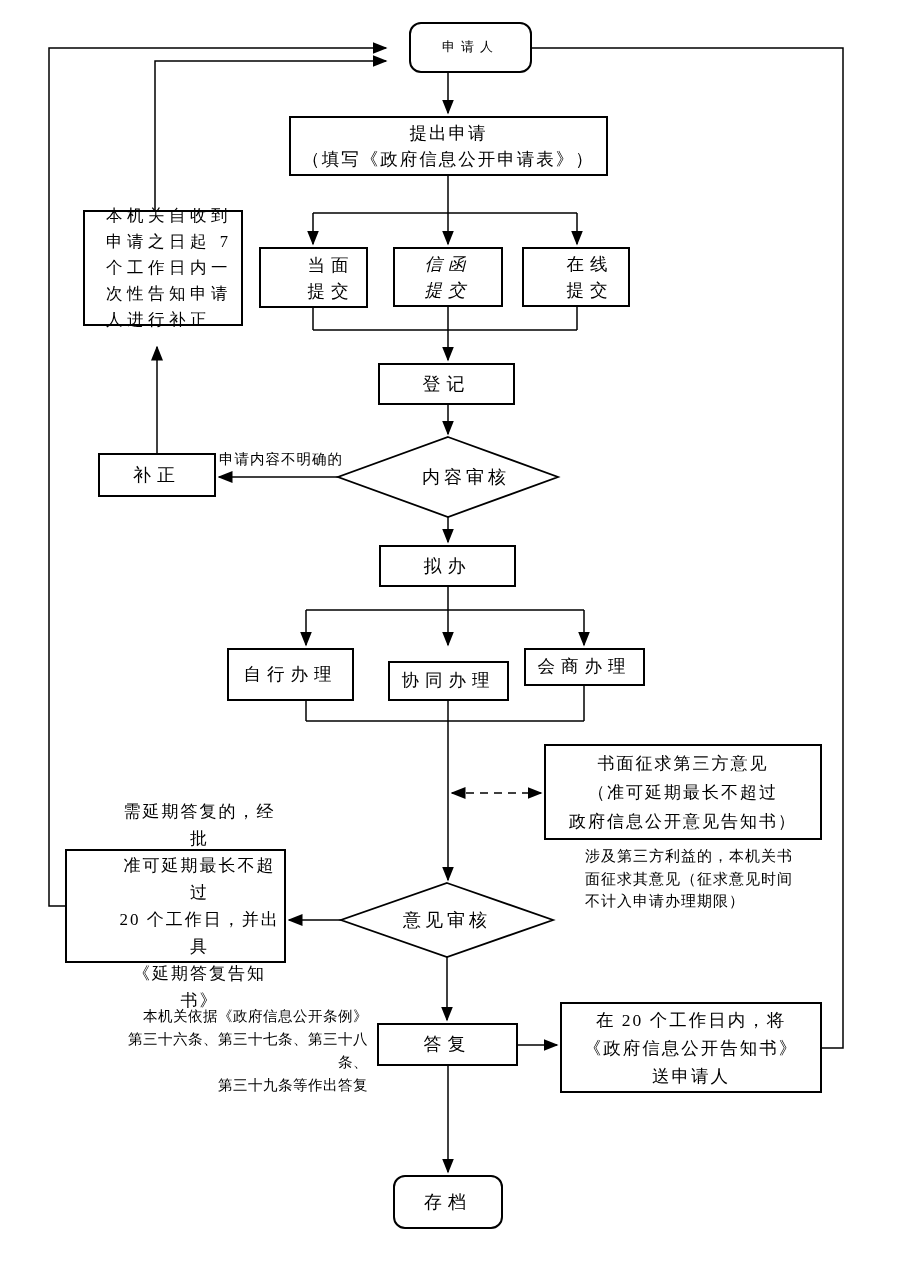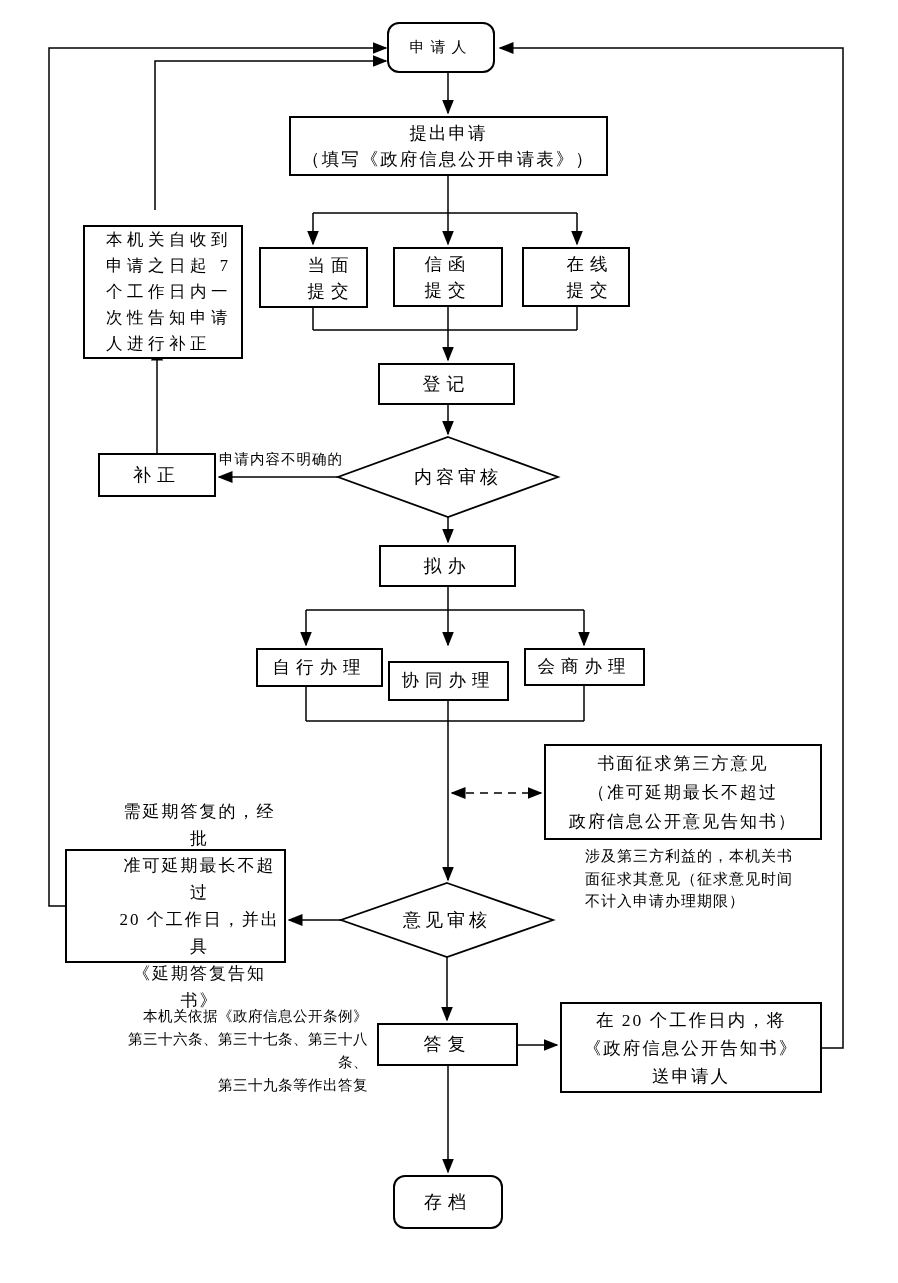--- a/index.html
+++ b/index.html
@@ -96,47 +96,47 @@
     <path d="M518,1045 H557" marker-end="url(#ah)"></path>
 
     <path d="M822,1048 H843 V48 H500" marker-end="url(#ah)"></path>
 
     <path d="M448,1066 V1172" marker-end="url(#ah)"></path>
 
     <polygon class="shape" points="448,437 558,477 448,517 338,477"></polygon>
     <polygon class="shape" points="447,883 553,920 447,957 341,920"></polygon>
   </svg>
 
-  <div class="node rounded short" style="left:387px;top:22px;width:108px;height:51px;font-size:15px;">申请人</div>
+  <div class="node rounded short" style="left:409px;top:22px;width:123px;height:51px;font-size:13px;">申请人</div>
 
   <div class="node" style="left:289px;top:116px;width:319px;height:60px;line-height:26px;letter-spacing:2px;">提出申请
 （填写《政府信息公开申请表》）</div>
 
   <div class="node short" style="left:259px;top:247px;width:109px;height:61px;line-height:26px;padding-left:35px;">当面
 提交</div>
-  <div class="node short" style="left:393px;top:247px;width:110px;height:60px;line-height:26px;">信函
+  <div class="node short" style="left:393px;top:247px;width:110px;height:60px;line-height:26px;font-style:italic;">信函
 提交</div>
   <div class="node short" style="left:522px;top:247px;width:108px;height:60px;line-height:26px;padding-left:28px;">在线
 提交</div>
 
   <div class="node short" style="left:378px;top:363px;width:137px;height:42px;font-size:18px;">登记</div>
 
-  <div class="dlabel" style="left:348px;top:437px;width:220px;height:80px;font-family:Liberation Mono, monospace;">内容审核</div>
+  <div class="dlabel" style="left:356px;top:437px;width:220px;height:80px;font-family:Liberation Mono, monospace;">内容审核</div>
 
   <div class="node short" style="left:98px;top:453px;width:118px;height:44px;font-size:18px;">补正</div>
 
-  <div class="node notice-box" style="left:83px;top:225px;width:160px;height:134px;padding-left:21px;">本机关自收到
+  <div class="node notice-box" style="left:83px;top:210px;width:160px;height:116px;padding-left:21px;">本机关自收到
 申请之日起 7
 个工作日内一
 次性告知申请
 人进行补正</div>
 
   <div class="node short" style="left:379px;top:545px;width:137px;height:42px;font-size:18px;">拟办</div>
 
-  <div class="node short" style="left:256px;top:648px;width:127px;height:39px;">自行办理</div>
+  <div class="node short" style="left:227px;top:648px;width:127px;height:53px;">自行办理</div>
   <div class="node short" style="left:388px;top:661px;width:121px;height:40px;">协同办理</div>
   <div class="node short" style="left:524px;top:648px;width:121px;height:38px;">会商办理</div>
 
   <div class="node multiline-md" style="left:544px;top:744px;width:278px;height:96px;">书面征求第三方意见
 （准可延期最长不超过
 政府信息公开意见告知书）</div>
 
   <div class="note" style="left:585px;top:845px;width:224px;">涉及第三方利益的，本机关书
 面征求其意见（征求意见时间
 不计入申请办理期限）</div>

